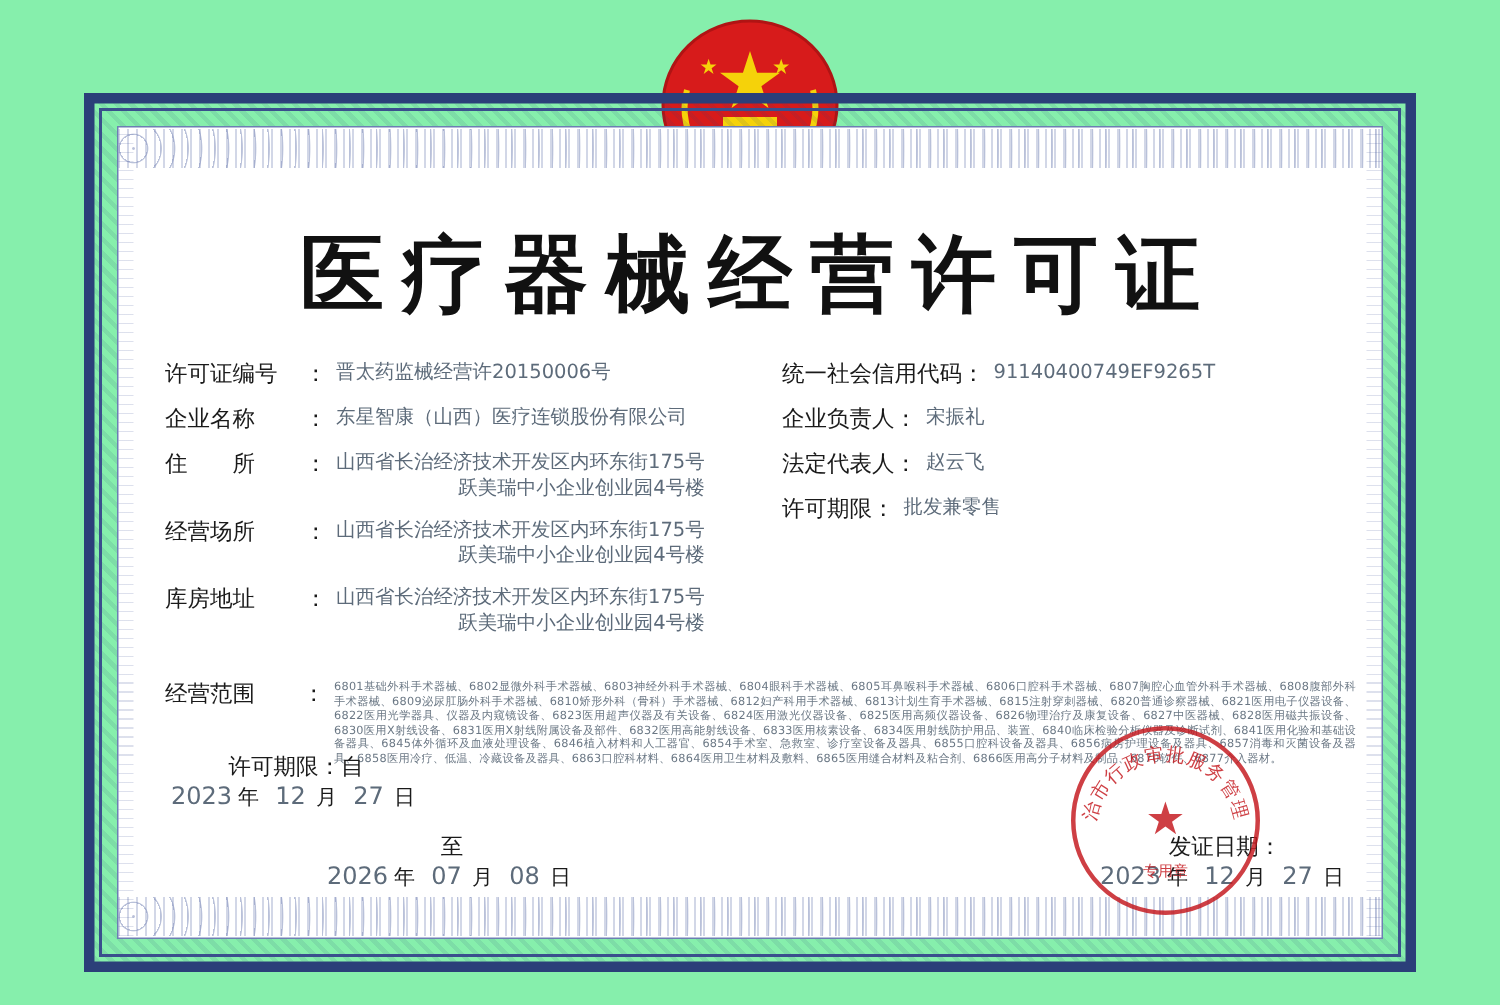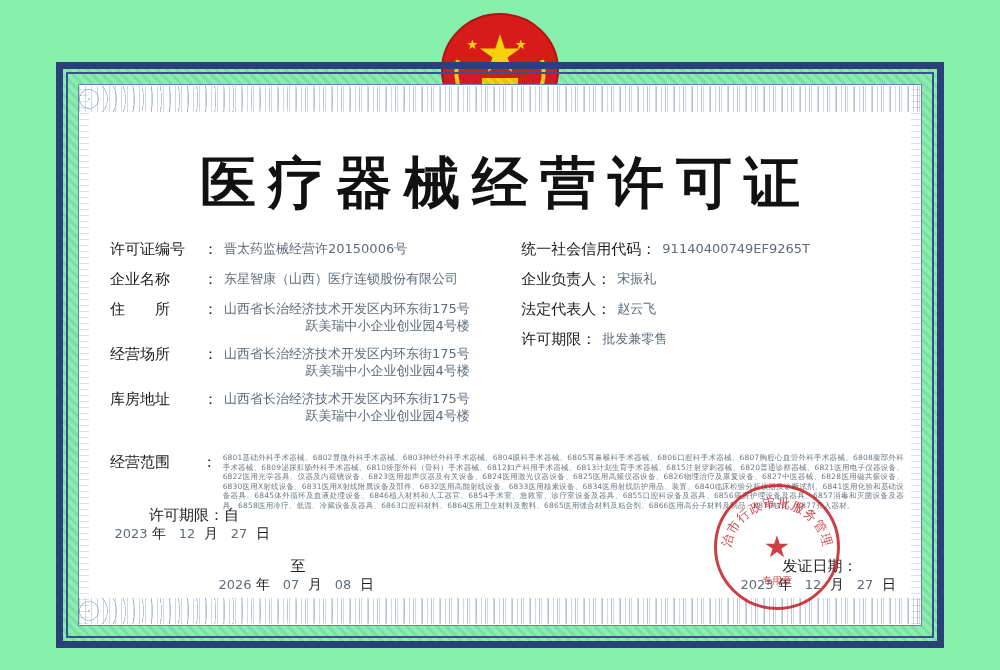--- a/index.html
+++ b/index.html
@@ -114,21 +114,21 @@
     position:absolute;left:110px;right:96px;bottom:62px;
   }
   .brow{display:flex;justify-content:space-between;align-items:center;margin-bottom:14px;}
   .bcell{display:flex;align-items:center;flex-direction:column;}
   .bl{font-size:15px;white-space:nowrap;font-family:"DejaVu Serif", serif;color:#1a1a1a;}
   .date{
     display:flex;align-items:baseline;font-size:14px;color:#1a1a1a;
     font-family:"DejaVu Serif", serif;margin-left:4px;
   }
   .date .num{
-    color:#5d6b7a;font-family:"DejaVu Sans", sans-serif;font-size:13px;
+    color:#5d6b7a;font-family:"DejaVu Sans", sans-serif;font-size:16px;
     min-width:34px;text-align:center;filter:blur(.25px);
   }
   .date .num.sm{min-width:26px;}
   .date .unit{margin:0 8px 0 4px;}
   .issuer{
     font-size:13px;color:#5d6b7a;margin-left:6px;
     font-family:"DejaVu Sans", sans-serif;filter:blur(.25px);
   }
   
   .seal{

